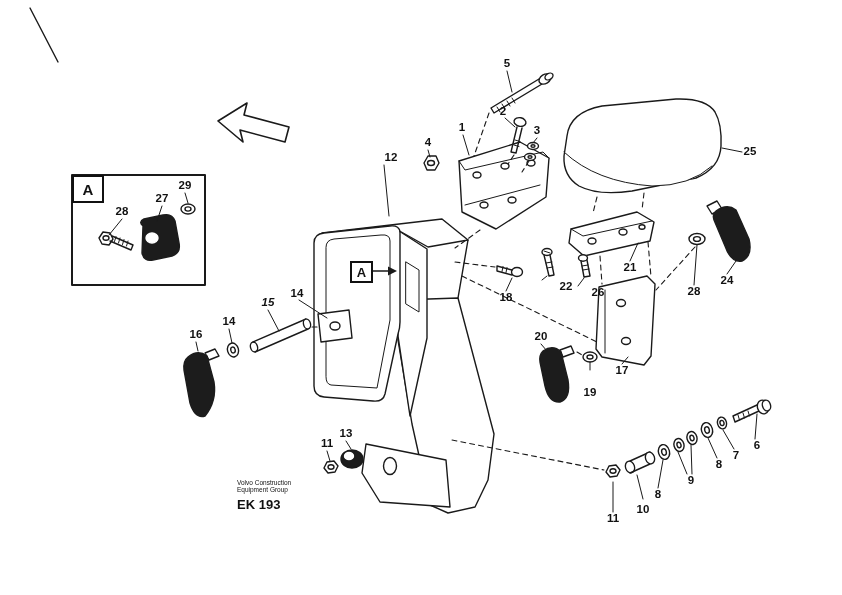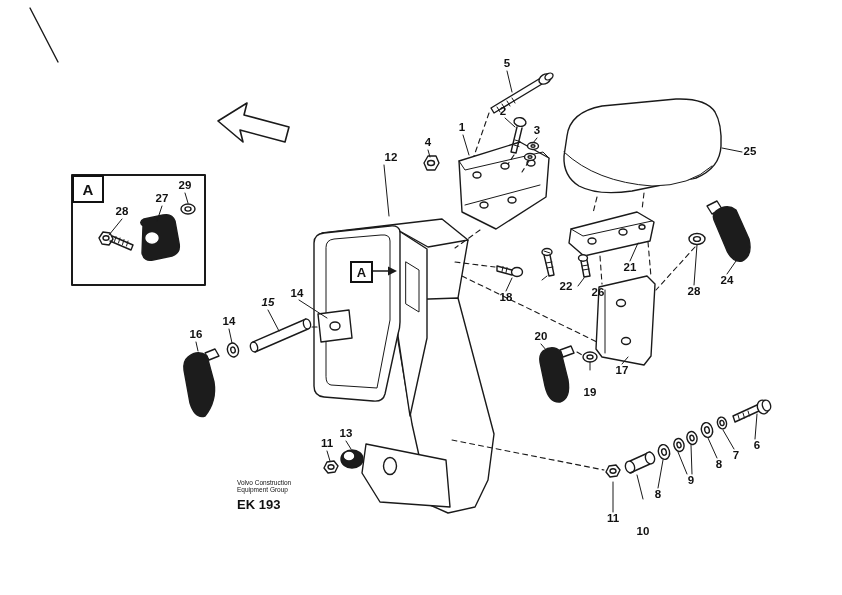--- a/index.html
+++ b/index.html
@@ -329,21 +329,21 @@
       <div class="part-label" style="left: 578px; top: 293px; margin-left: 20px;">26</div>
       <div class="part-label" style="left: 630px; top: 268px;">21</div>
       <div class="part-label" style="left: 694px; top: 292px;">28</div>
       <div class="part-label" style="left: 727px; top: 281px;">24</div>
       <div class="part-label" style="left: 541px; top: 337px; text-align: center;">20</div>
       <div class="part-label" style="left: 590px; top: 393px;">19</div>
       <div class="part-label" style="left: 622px; top: 371px;">17</div>
       <div class="part-label" style="left: 346px; top: 434px;">13</div>
       <div class="part-label" style="left: 327px; top: 444px;">11</div>
       <div class="part-label" style="left: 613px; top: 519px;">11</div>
-      <div class="part-label" style="left: 643px; top: 532px; text-align: center;">10</div>
+      <div class="part-label" style="left: 643px; top: 510px; text-align: center;">10</div>
       <div class="part-label" style="left: 658px; top: 495px;">8</div>
       <div class="part-label" style="left: 691px; top: 481px;">9</div>
       <div class="part-label" style="left: 719px; top: 465px;">8</div>
       <div class="part-label" style="left: 736px; top: 456px;">7</div>
       <div class="part-label" style="left: 757px; top: 446px;">6</div>
     </div>
 
   <div class="footer">
     <div class="brand">Volvo Construction</div>
     <div class="brand">Equipment Group</div>

